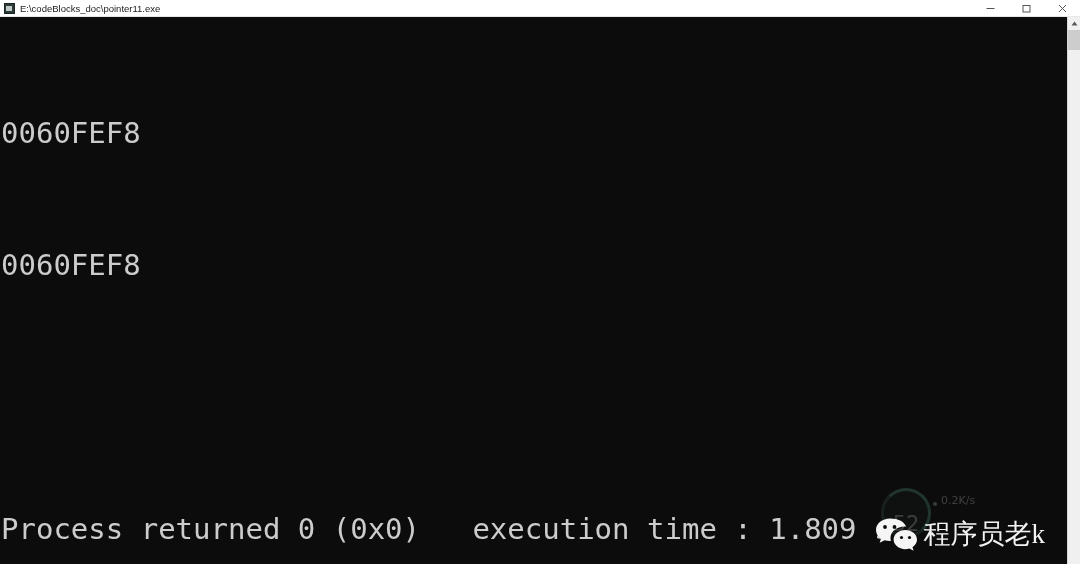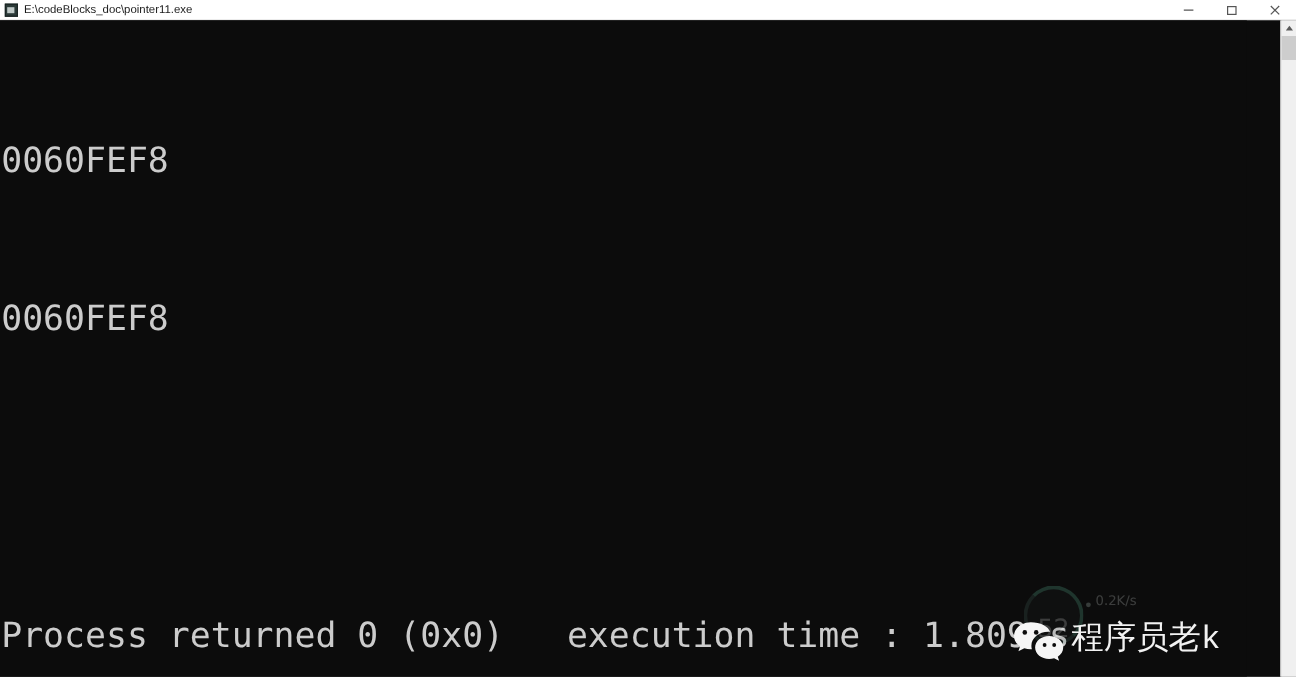--- a/index.html
+++ b/index.html
@@ -91,21 +91,20 @@
   }
   .win-btn svg { display: block; }
 
   
   .console-wrap {
     position: relative;
     flex: 1;
     display: flex;
     min-height: 0;
     background: #0c0c0c;
-    gap: 28px;
   }
   .console {
     flex: 1;
     position: relative;
     padding: 6px 0 0 0;
     overflow: hidden;
     background: #0c0c0c;
   }
   .console-lines {
     font-family: "DejaVu Sans Mono", "Liberation Mono", monospace;
@@ -164,21 +163,21 @@
     pointer-events: none;
     z-index: 5;
   }
   .wechat-logo {
     width: 44px;
     height: 36px;
     position: relative;
     flex: none;
   }
   .wm-text {
-    font-family: Liberation Mono, monospace;
+    font-family: Liberation Serif, serif;
     font-size: 27px;
     line-height: 30px;
     color: #f2f2f2;
     font-weight: 500;
     white-space: nowrap;
   }
 
   
   .gauge-overlay {
     position: absolute;

